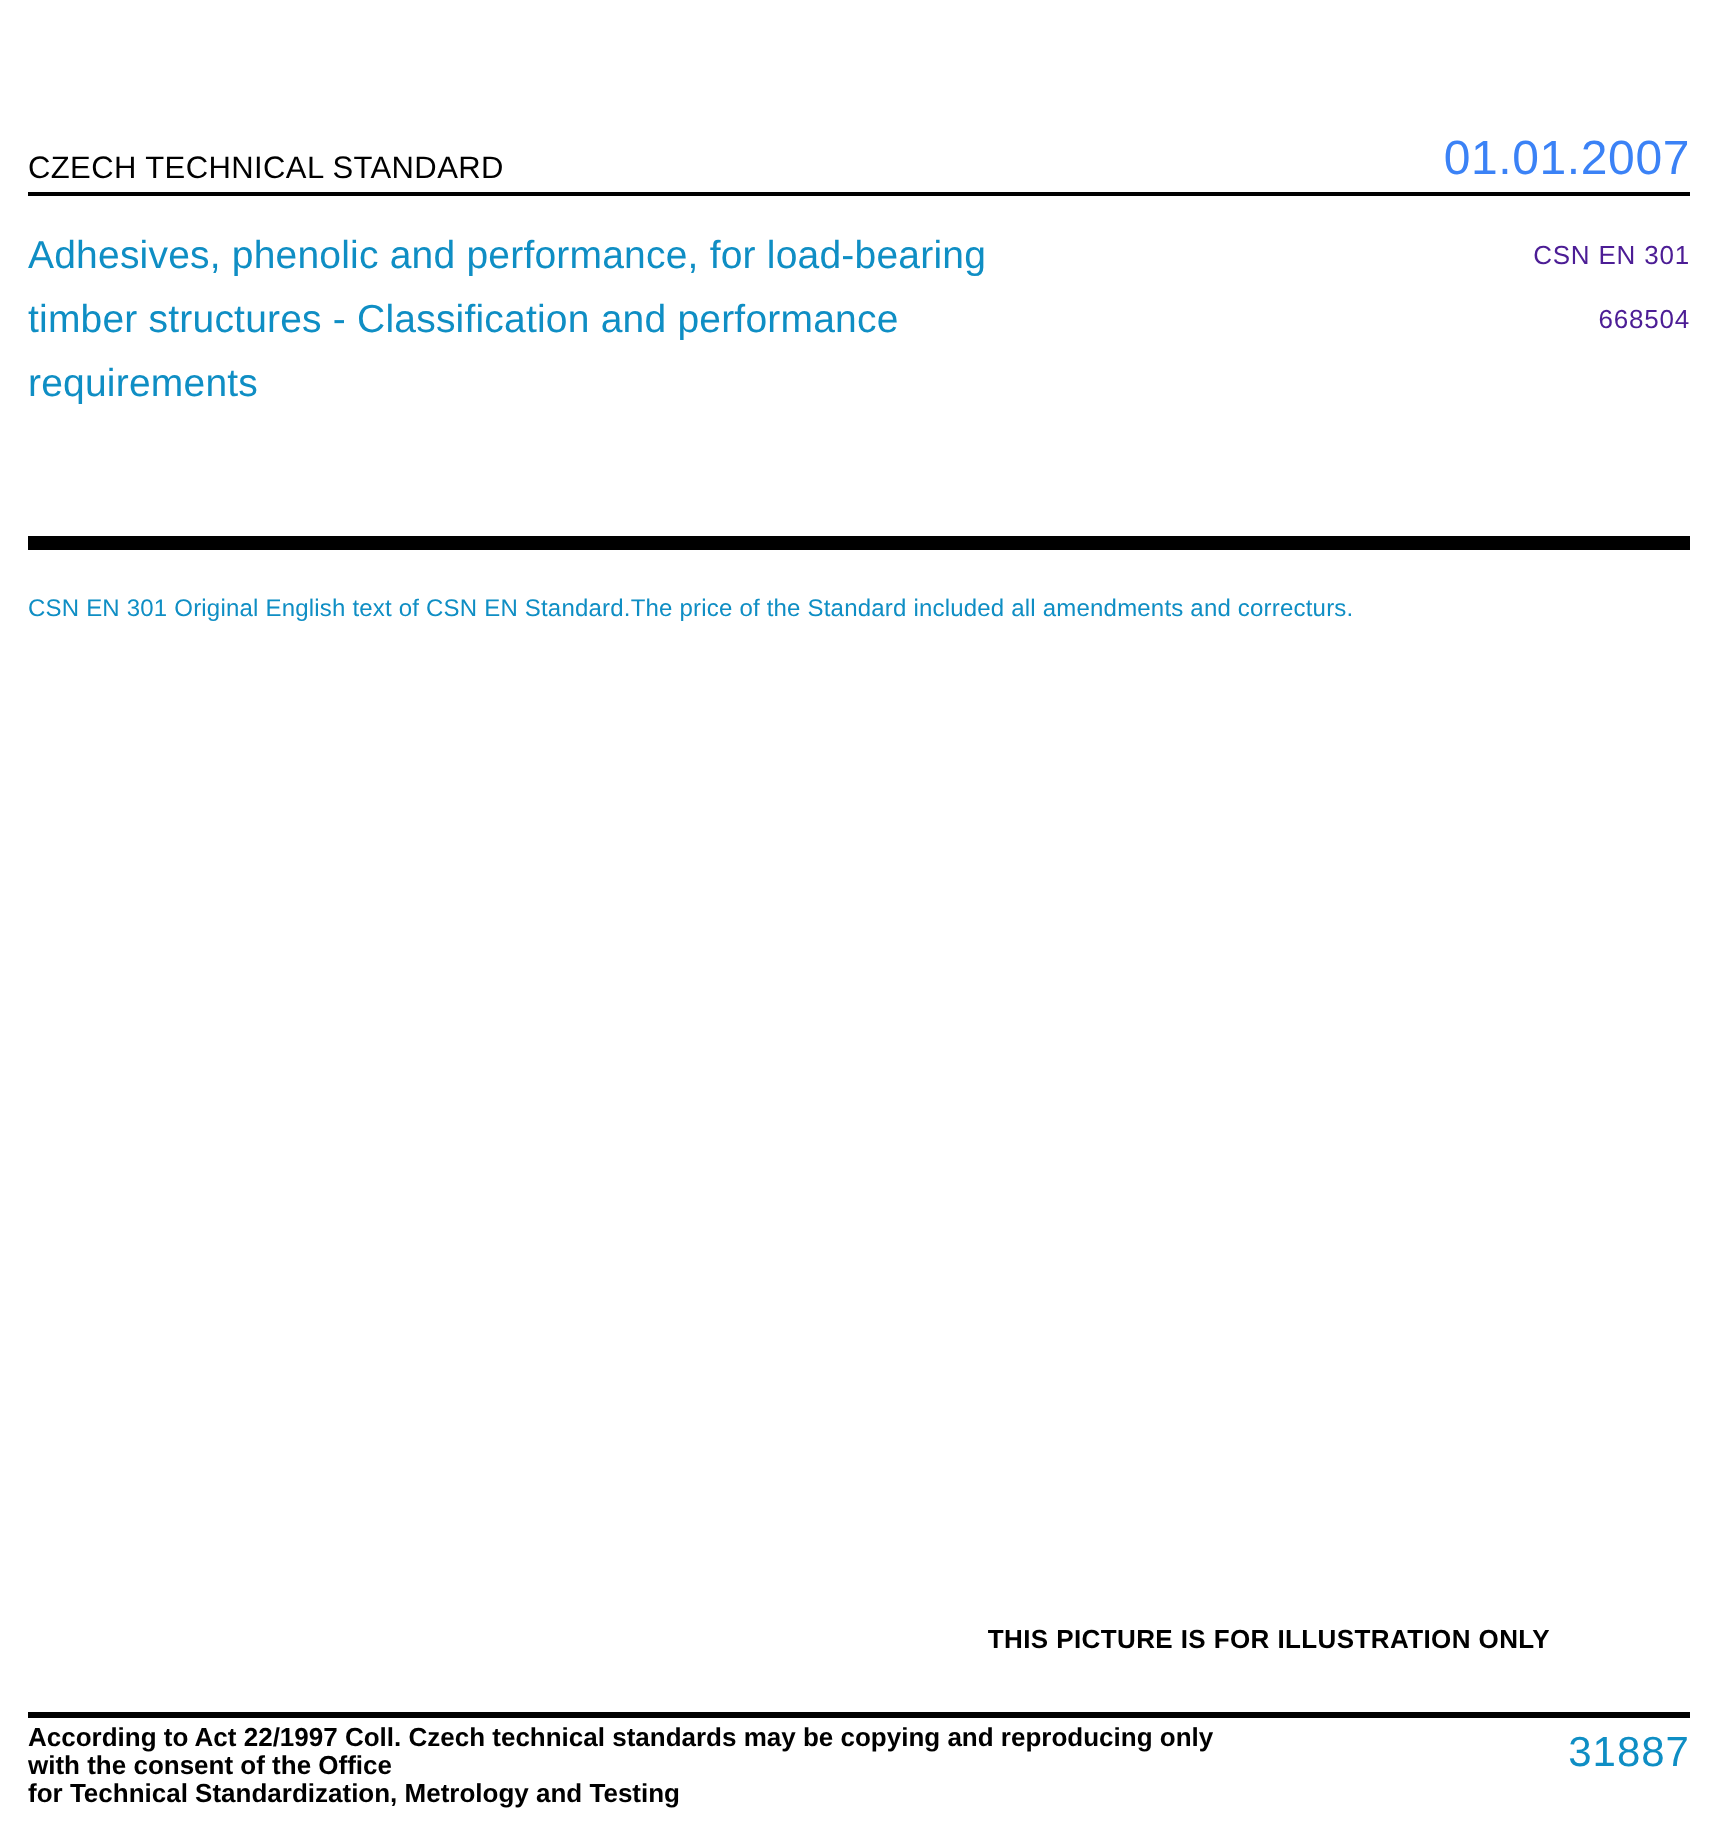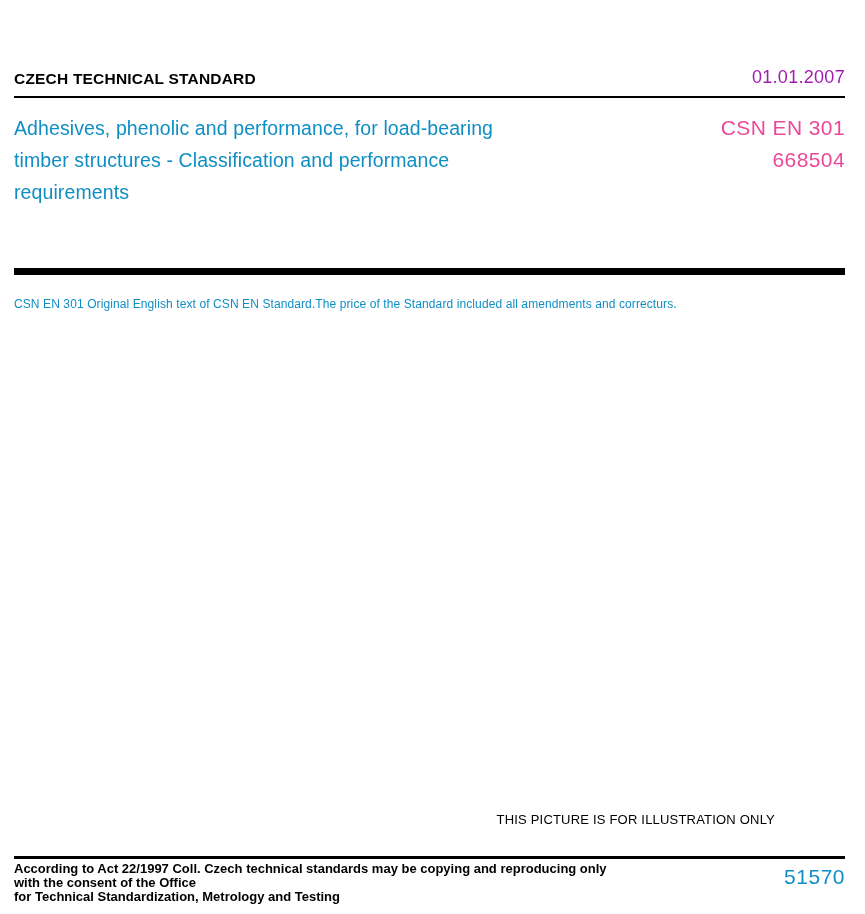--- a/index.html
+++ b/index.html
@@ -29,28 +29,28 @@
     position: absolute;
     left: 14px;
     top: 68px;
     width: 831px;
     display: flex;
     align-items: flex-end;
     justify-content: space-between;
   }
   .header-label {
     font-size: 15.5px;
-    font-weight: bold;
+    font-weight: normal;
     letter-spacing: 0.2px;
     color: #000000;
     line-height: 1;
   }
   .header-date {
-    font-size: 18px;
-    color: #a21caf;
+    font-size: 24px;
+    color: #3b82f6;
     line-height: 1;
     letter-spacing: 0.3px;
   }
 
   .rule-thin {
     position: absolute;
     left: 14px;
     top: 96px;
     width: 831px;
     height: 2px;
@@ -70,23 +70,23 @@
   .title-text {
     width: 520px;
     font-size: 19.5px;
     line-height: 32px;
     color: #0f8ec4;
     letter-spacing: 0.1px;
   }
   .title-code {
     width: 280px;
     text-align: right;
-    font-size: 21px;
+    font-size: 13px;
     line-height: 32px;
-    color: #ec4899;
+    color: #4c1d95;
     letter-spacing: 0.4px;
   }
   .title-code .code-line { display: block; }
 
   .rule-thick {
     position: absolute;
     left: 14px;
     top: 268px;
     width: 831px;
     height: 7px;
@@ -106,21 +106,21 @@
   }
 
   
   .illustration-notice {
     position: absolute;
     left: 0;
     top: 812px;
     width: 775px;
     text-align: right;
     font-size: 13px;
-    font-weight: normal;
+    font-weight: bold;
     letter-spacing: 0.2px;
     color: #000000;
   }
 
   
   .rule-footer {
     position: absolute;
     left: 14px;
     top: 856px;
     width: 831px;
@@ -184,16 +184,16 @@
 
   <div class="illustration-notice">THIS PICTURE IS FOR ILLUSTRATION ONLY</div>
 
   <div class="rule-footer"></div>
 
   <div class="footer-row">
     <div class="footer-text">
       <span>According to Act 22/1997 Coll. Czech technical standards may be copying and reproducing only with the consent of the Office</span><br>
       <span>for Technical Standardization, Metrology and Testing</span>
     </div>
-    <div class="footer-number">51570</div>
+    <div class="footer-number">31887</div>
   </div>
 
 </div>
 
 </body></html>

